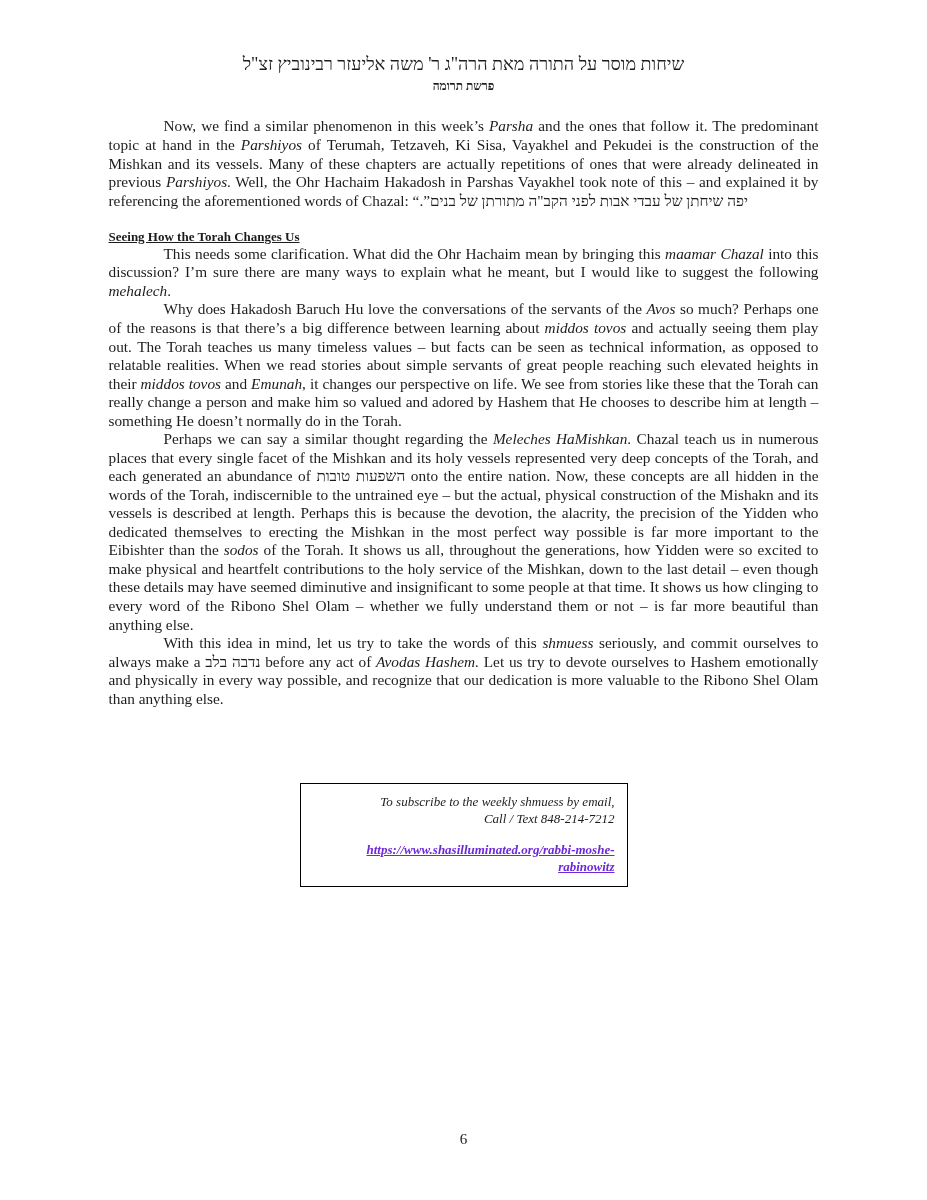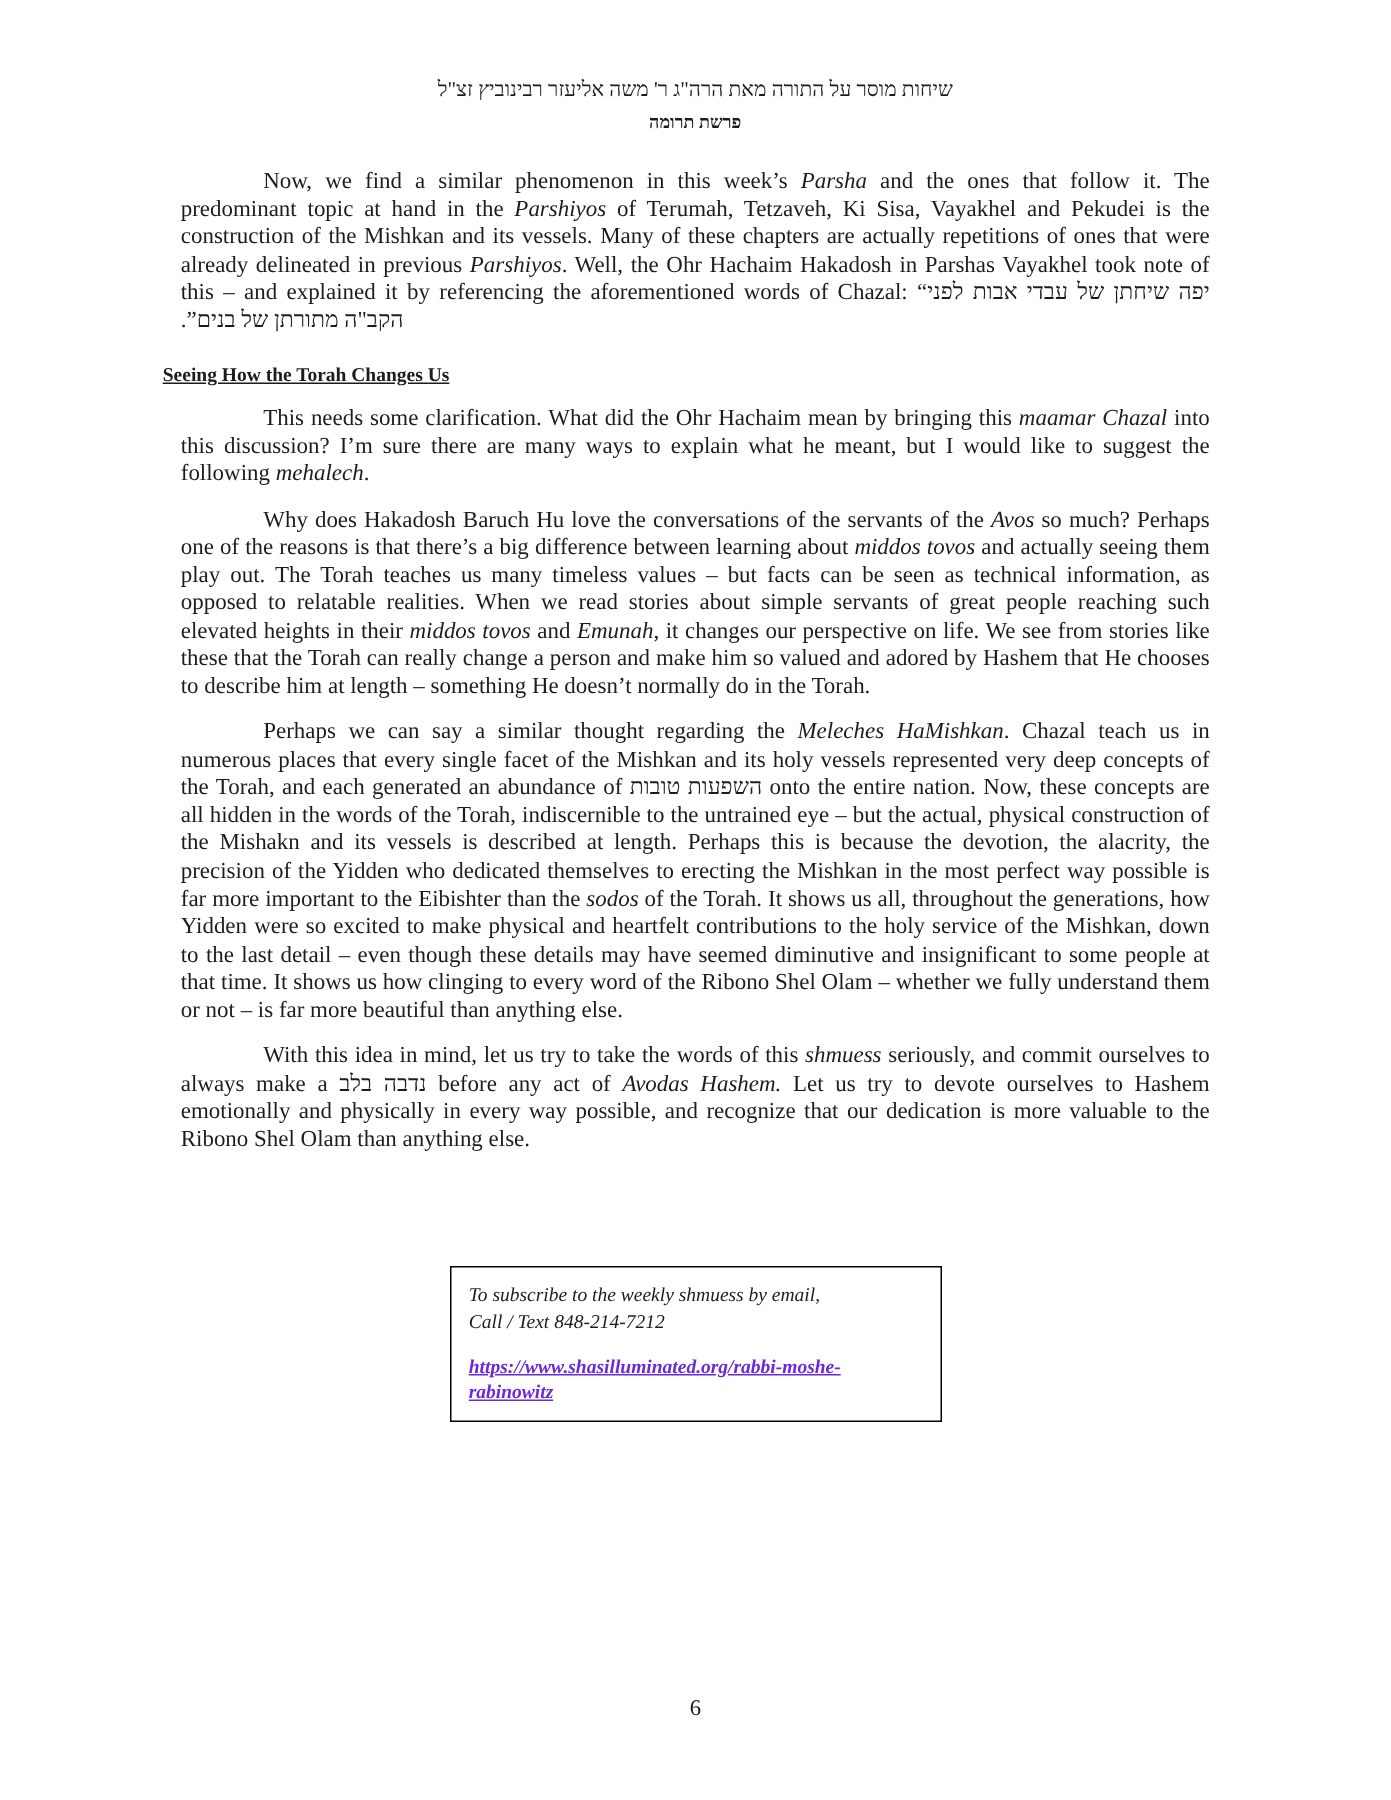--- a/index.html
+++ b/index.html
@@ -18,57 +18,57 @@
   .page {
     width: 927px;
     height: 1200px;
     position: relative;
   }
   .doc-header {
     padding-top: 52px;
     text-align: center;
   }
   .heb-title {
-    font-size: 14px;
+    font-size: 18px;
     line-height: 1.35;
     direction: rtl;
   }
   .heb-subtitle {
     font-size: 12px;
     font-weight: bold;
     line-height: 1.35;
     direction: rtl;
     margin-top: 2px;
   }
   .doc-body {
     width: 710px;
     margin: 23px auto 0 auto;
   }
   .body-para {
-    margin: 12px;
+    margin: 0;
     font-size: 15.3px;
     line-height: 1.212;
     text-align: justify;
     text-indent: 55px;
   }
   .section-heading {
     margin: 19px 0 0 0;
     font-size: 13px;
     font-weight: bold;
     text-decoration: underline;
     line-height: 1.212;
   }
   .run-italic { font-style: italic; }
   .run-hebrew { unicode-bidi: embed; }
   .subscribe-box {
     width: 302px;
     margin: 75px auto 0 auto;
     border: 1px solid #000000;
     padding: 9px 12px 11px 12px;
-    text-align: left;
+    text-align: right;
     font-style: italic;
     font-size: 13px;
     line-height: 1.33;
   }
   .subscribe-box p {
     margin: 0;
   }
   .box-gap { height: 13px; }
   .subscribe-link {
     font-style: italic;

